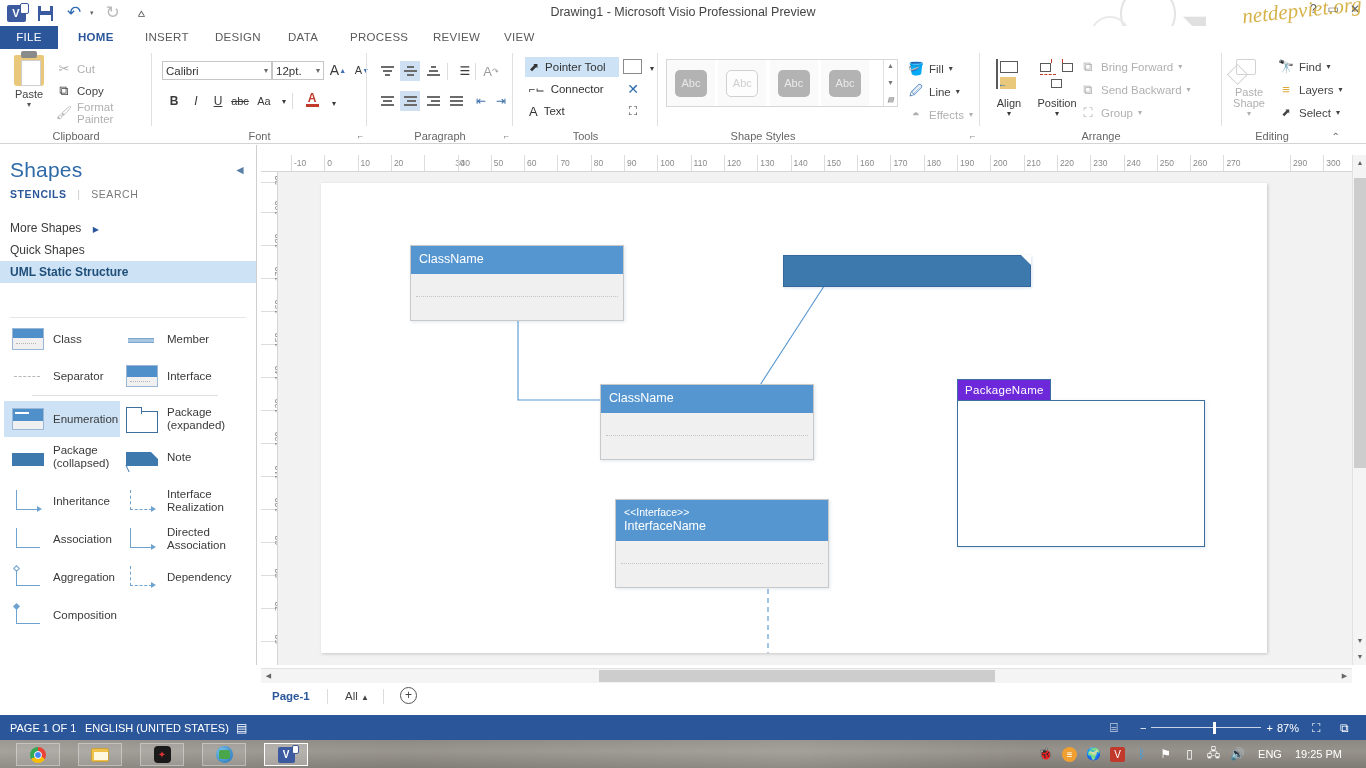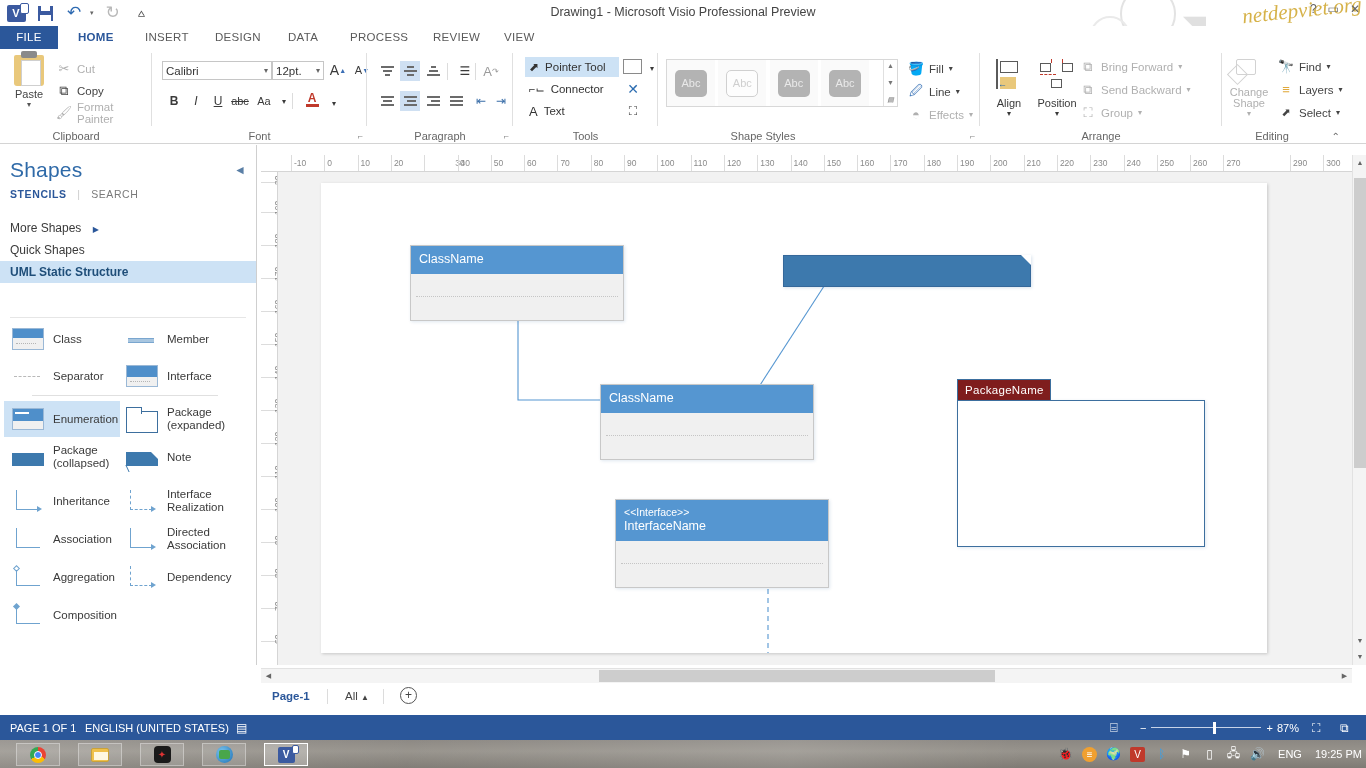--- a/index.html
+++ b/index.html
@@ -158,21 +158,21 @@
   .uml .hdr .stereo { font-size:10.5px; display:block; line-height:13px; }
   .uml .body { height:46px; position:relative; background:#f0f0f0; }
   .uml .body:after { content:""; position:absolute; left:5px; right:5px; top:22px; border-top:1px dotted #c5c5c5; }
 
   .pkg-collapsed { position:absolute; background:#3d79ad; border:1px solid #35689a;
      box-shadow:1px 1px 3px rgba(60,110,160,.2); }
   .pkg-collapsed .fold { position:absolute; right:-1px; top:-1px; width:0; height:0;
      border-left:10px solid transparent; border-top:10px solid #fff; }
 
   .pkg-exp { position:absolute; }
-  .pkg-exp .tab { position:absolute; left:0; top:0; width:94px; height:22px; background:#7f1d1d;
+  .pkg-exp .tab { position:absolute; left:0; top:0; width:94px; height:22px; background:#6d28d9;
      border:1px solid #3d6f9e; color:#fff; font-size:11.5px; line-height:20px; padding:0 0 0 7px; }
   .pkg-exp .box { position:absolute; left:0; top:21px; width:248px; height:147px; background:#fff;
      border:1px solid #3d6f9e; box-shadow:1px 1px 3px rgba(60,110,160,.16); }
 
   .conn { position:absolute; stroke:#5596d1; fill:none; stroke-width:1.1; }
 
   
   .sb-v { position:absolute; right:0; top:155px; width:14px; bottom:103px; background:#f4f4f4; border-left:1px solid #e2e2e2;}
   .sb-v .thumb { position:absolute; left:1px; top:23px; width:12px; height:290px; background:#cdcdcd; }
   .sb-v .ar { position:absolute; left:0; width:14px; height:16px; text-align:center; font-size:7px; color:#666; line-height:16px;}
@@ -482,21 +482,21 @@
       <div class="glabel">Arrange</div>
       <div class="gsep"></div>
     </div>
 
     <div class="rgroup" style="left:1222px;width:124px">
       <div class="arr-big" style="left:0px;top:8px;width:54px;color:#b0b0b0">
         <div style="height:30px;position:relative">
           <span style="position:absolute;left:14px;top:2px;width:20px;height:16px;border:1.5px solid #d2d2d2;border-radius:2px"></span>
           <span style="position:absolute;left:8px;top:10px;width:15px;height:15px;border:1.5px solid #d2d2d2;transform:rotate(45deg)"></span>
         </div>
-        <div style="line-height:11px">Change Shape</div>
+        <div style="line-height:11px">Paste Shape</div>
         <div style="font-size:8px">▾</div>
       </div>
       <div class="cmd" style="left:56px;top:8px">
         <span class="gi">🔭</span>
         <span>Find</span>
         <span style="font-size:8px">▾</span>
       </div>
       <div class="cmd" style="left:56px;top:31px">
         <span class="gi" style="color:#e0a93b">≡</span>
         <span>Layers</span>
@@ -837,17 +837,17 @@
       <span class="ti" style="color:#c0392b">🐞</span>
       <span class="ti" style="background:#f0a030;border-radius:50%;color:#fff;font-size:10px">≡</span>
       <span class="ti" style="color:#7cc6ef">🌍</span>
       <span class="ti" style="background:#c0392b;color:#fff;font-size:10px;border-radius:2px">V</span>
       <span class="ti" style="color:#3aa0e8">ᛒ</span>
       <span class="ti">⚑</span>
       <span class="ti">▯</span>
       <span class="ti">🖧</span>
       <span class="ti">🔊</span>
       <span style="margin:0 4px">ENG</span>
-      <span style="margin-right:0">19:25 PM</span>
+      <span style="margin-right:20px">19:25 PM</span>
     </div>
   </div>
 
 </div>
 
 </body></html>

